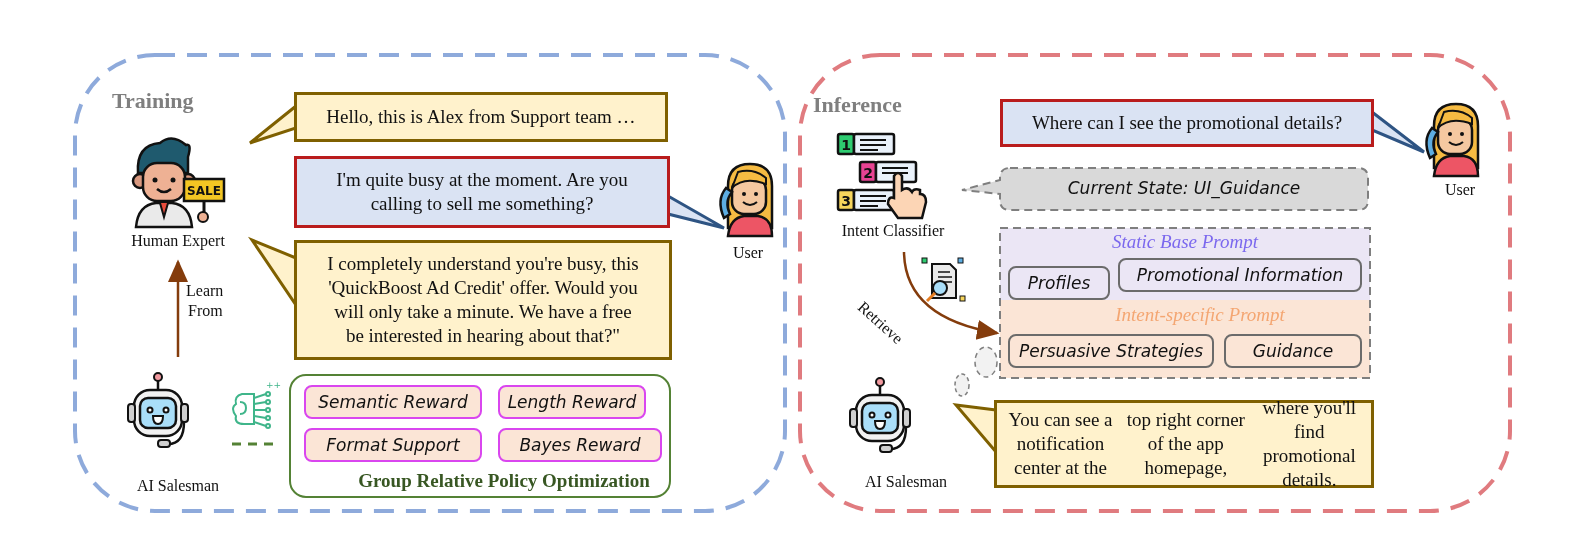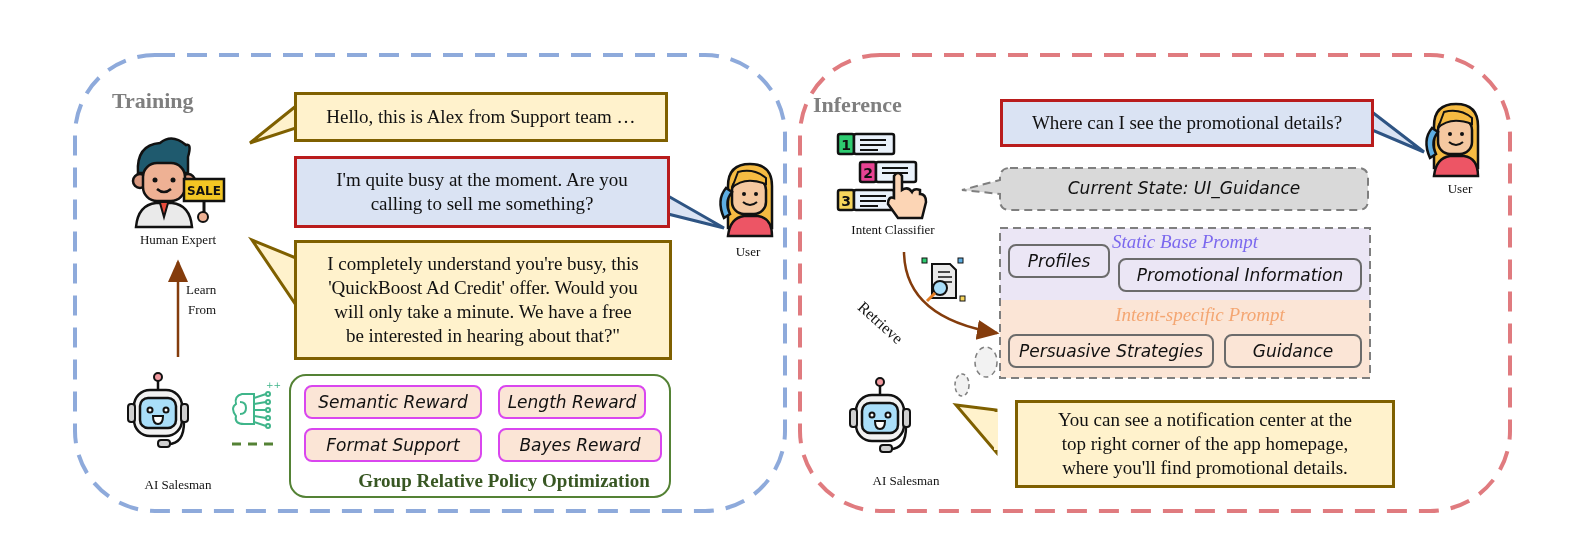--- a/index.html
+++ b/index.html
@@ -1,19 +1,19 @@
 <!DOCTYPE html>
 <html><head>
 <meta charset="utf-8">
 <style>
   html, body { margin:0; padding:0; background:#ffffff; }
   body { width:1591px; height:552px; position:relative; overflow:hidden; font-family:"Liberation Serif", serif; color:#111; }
   svg.frame { position:absolute; left:0; top:0; }
   .section-title { position:absolute; font-family:"Liberation Serif", serif; font-weight:bold; font-size:22px; color:#7f7f7f; }
-  .label { position:absolute; font-family:"Liberation Serif", serif; font-size:13px; color:#111; text-align:center; white-space:nowrap; }
+  .label { position:absolute; font-family:"Liberation Serif", serif; font-size:16px; color:#111; text-align:center; white-space:nowrap; }
   .bubble { position:absolute; box-sizing:border-box; display:flex; align-items:center; justify-content:center; text-align:center; font-family:"Liberation Serif", serif; font-size:19px; line-height:24px; color:#111; }
   .bubble.expert { background:#fff2cc; border:3px solid #7f6000; }
   .bubble.user { background:#dae3f3; border:3px solid #b91c1c; }
   .reward { position:absolute; box-sizing:border-box; background:#fbe5d6; border:2px solid #d946ef; border-radius:8px; display:flex; align-items:center; justify-content:center; font-family:"DejaVu Sans", sans-serif; font-style:italic; font-size:17px; color:#111; }
   .chip { position:absolute; box-sizing:border-box; border:2px solid #6b6b6b; border-radius:8px; display:flex; align-items:center; justify-content:center; font-family:"DejaVu Sans", sans-serif; font-style:italic; font-size:17px; color:#111; }
   .chip.static { background:#ebe6f5; }
   .chip.intent { background:#fbe5d6; }
   .prompt-head { position:absolute; font-family:"Liberation Serif", serif; font-style:italic; font-size:19px; text-align:center; }
   .grpo-title { position:absolute; font-family:"Liberation Serif", serif; font-weight:bold; font-size:19px; color:#385723; text-align:center; }
   .state { position:absolute; font-family:"DejaVu Sans", sans-serif; font-style:italic; font-size:17px; color:#111; text-align:center; }
@@ -215,24 +215,24 @@
 <div class="label" style="left:1430px; top:181px; width:60px;">User</div>
 <div class="label" style="left:840px; top:473px; width:132px;">AI Salesman</div>
 
 <div class="bubble user" style="left:1000px; top:99px; width:374px; height:48px;">
   <span>Where can I see the promotional details?</span>
 </div>
 
 <div class="state" style="left:1000px; top:178px; width:368px;">Current State: UI_Guidance</div>
 
 <div class="prompt-head" style="left:1000px; top:231px; width:370px; color:#7b68ee;">Static Base Prompt</div>
-<div class="chip static" style="left:1008px; top:244px; width:102px; height:34px;text-align:right;">Profiles</div>
+<div class="chip static" style="left:1008px; top:266px; width:102px; height:34px;text-align:right;">Profiles</div>
 <div class="chip static" style="left:1118px; top:258px; width:244px; height:34px;">Promotional Information</div>
 
 <div class="prompt-head" style="left:1000px; top:304px; width:400px; color:#f4a672;">Intent-specific Prompt</div>
 <div class="chip intent" style="left:1008px; top:334px; width:206px; height:34px;">Persuasive Strategies</div>
 <div class="chip intent" style="left:1224px; top:334px; width:138px; height:34px;">Guidance</div>
 
-<div class="bubble expert" style="left:994px; top:400px; width:380px; height:88px; flex-direction:column;margin-left:21px;">
+<div class="bubble expert" style="left:994px; top:400px; width:380px; height:88px; flex-direction:row;">
   <span>You can see a notification center at the</span>
   <span>top right corner of the app homepage,</span>
   <span>where you'll find promotional details.</span>
 </div>
 
 </body></html>

